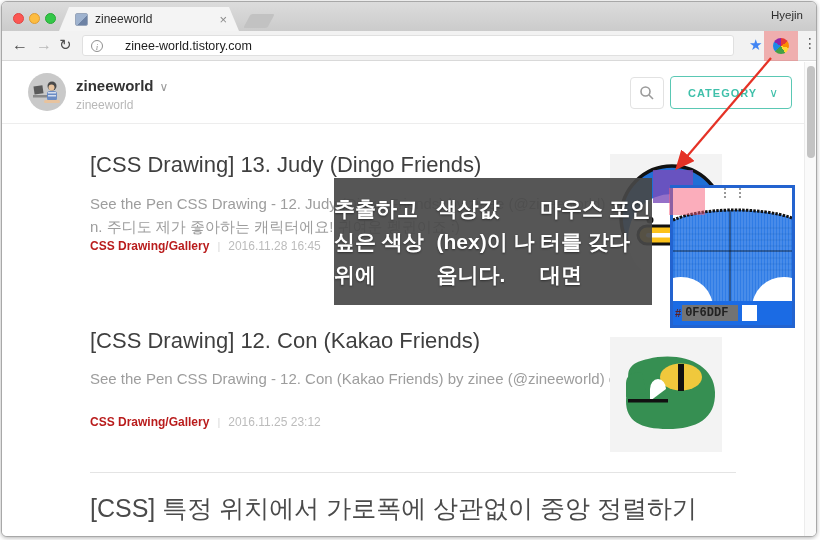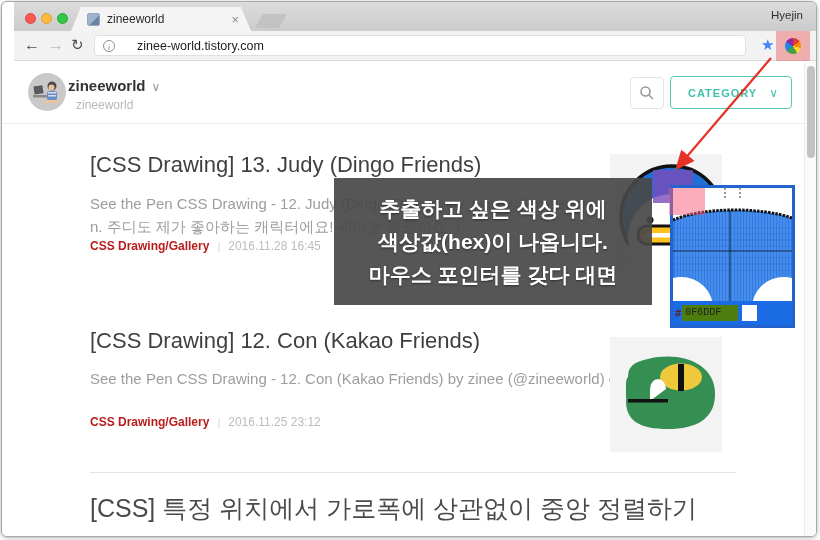--- a/index.html
+++ b/index.html
@@ -1,19 +1,19 @@
 <!DOCTYPE html>
 <html><head>
 <meta charset="utf-8">
 <style>
   * { margin:0; padding:0; box-sizing:border-box; }
   html,body { width:820px; height:540px; background:#fff; font-family:"Liberation Sans","DejaVu Sans",sans-serif; }
   .window { position:absolute; left:1px; top:1px; width:816px; height:536px;
     border:1px solid #a8a8a8; border-radius:6px; overflow:hidden; background:#fff;
-    box-shadow:0 1px 4px rgba(0,0,0,.3);padding-left:12px; }
+    box-shadow:0 1px 4px rgba(0,0,0,.3); }
 
   
   .tabbar { position:relative; height:29px; background:linear-gradient(#dcdcdc,#cbcbcb); }
   .tl { position:absolute; top:11px; width:11px; height:11px; border-radius:50%; }
   .tl.red { left:11px; background:#fc5753; border:1px solid #df4744; }
   .tl.yellow { left:27px; background:#fdbc40; border:1px solid #de9c34; }
   .tl.green { left:43px; background:#33c748; border:1px solid #27aa35; }
   .tab { position:absolute; left:57px; top:5px; width:180px; height:24px; background:#f4f4f4;
     clip-path:polygon(10px 0,170px 0,180px 24px,0 24px); display:flex; align-items:center; }
   .tab .favicon { width:13px; height:13px; margin-left:16px; border-radius:2px;
@@ -38,21 +38,21 @@
   .star-ic { position:absolute; left:747px; top:5px; font-size:15px; color:#4285f4; }
   .ext-highlight { position:absolute; left:762px; top:0; width:34px; height:30px; background:rgba(236,106,106,.5); }
   .wheel { position:absolute; left:771px; top:7px; width:16px; height:16px; border-radius:50%;
     background:conic-gradient(#e53935 0 55deg,#fb8c00 55deg 105deg,#fdd835 105deg 150deg,#43a047 150deg 230deg,#1e88e5 230deg 300deg,#8e24aa 300deg 360deg); }
   .menu-dots { position:absolute; left:801px; top:4px; font-size:14px; color:#555; letter-spacing:0; }
 
   
   .content { position:absolute; left:0; top:60px; width:816px; height:476px; background:#fff; overflow:hidden; }
 
   .avatar { position:absolute; left:26px; top:11px; width:38px; height:38px; border-radius:50%; background:#c9c9c9; overflow:hidden; }
-  .blog-name { position:absolute; left:66px; top:15px; font-size:15px; font-weight:bold; color:#333;text-align:center; }
+  .blog-name { position:absolute; left:74px; top:15px; font-size:15px; font-weight:bold; color:#333;text-align:center; }
   .blog-name .chev { font-weight:normal; color:#9a9a9a; font-size:12px; margin-left:6px; }
   .blog-sub { position:absolute; left:74px; top:36px; font-size:12px; color:#b8b8b8; }
   .search-btn { position:absolute; left:628px; top:15px; width:34px; height:32px; border:1px solid #e2e2e2;
     border-radius:4px; background:#fff; display:flex; align-items:center; justify-content:center; }
   .category-btn { position:absolute; left:668px; top:14px; width:122px; height:33px; border:1.5px solid #5ac8b4;
     border-radius:4px; background:#fff; display:flex; align-items:center; }
   .category-btn .cat-label { margin-left:17px; font-size:11px; font-weight:bold; letter-spacing:1px; color:#3fc0aa;text-align:right; }
   .category-btn .cat-chev { position:absolute; right:13px; color:#3fc0aa; font-size:12px; }
   .header-divider { position:absolute; left:0; top:61px; width:816px; height:1px; background:#ededed; }
 
@@ -64,30 +64,30 @@
   .post-meta .date { color:#bcbcbc; }
 
   .thumb { position:absolute; left:608px; width:112px; background:#f3f3f3; z-index:1; }
   #thumb1 { top:92px; height:116px; }
   #thumb2 { top:275px; height:115px; }
 
   .purple-square { position:absolute; left:651px; top:108px; width:40px; height:33px; background:rgba(122,76,186,.8); z-index:2; }
   .pink-square { position:absolute; left:667px; top:126px; width:36px; height:27px; background:rgba(248,92,119,.5); z-index:5; }
 
   .tooltip { position:absolute; left:332px; top:116px; width:318px; height:127px; background:rgba(72,72,72,.92);
-    z-index:3; display:flex; flex-direction:column; align-items:center; justify-content:center; }
+    z-index:3; display:flex; flex-direction:row; align-items:center; justify-content:center; }
   .tooltip div { color:#fff; font-size:21px; font-weight:bold; line-height:33px; text-shadow:0 1px 2px rgba(0,0,0,.45); }
 
   .magnifier { position:absolute; left:668px; top:123px; width:125px; height:143px; background:#fff;
     border:3px solid #2363cf; z-index:4; }
   .mag-bar { position:absolute; left:0; bottom:0; width:119px; height:24px; background:#1b6be4;
     display:flex; align-items:center; }
   .mag-hash { color:#5d1f1f; font-size:11px; font-weight:bold; margin-left:2px; }
-  .mag-hex { width:56px; height:16px; background:#4d7c0f; margin-left:1px; font-size:10px; color:#222;
-    line-height:16px; padding-left:3px; font-family:"Liberation Mono","DejaVu Sans Mono",monospace; }
+  .mag-hex { width:56px; height:16px; background:#737373; margin-left:1px; font-size:12px; color:#222;
+    line-height:16px; padding-left:3px; font-family:"Liberation Mono","DejaVu Sans Mono",monospace;font-weight:bold; }
   .mag-box2 { width:15px; height:16px; background:#fff; margin-left:4px; }
 
   .divider2 { position:absolute; left:88px; top:410px; width:646px; height:1px; background:#e4e4e4; }
   #post3-title { top:430px; font-size:25px; color:#4a4a4a; }
 
   .scroll-track { position:absolute; right:0; top:0; width:14px; height:476px; background:#fafafa; border-left:1px solid #ececec; }
   .scroll-thumb { position:absolute; right:3px; top:4px; width:8px; height:92px; border-radius:4px; background:#c3c3c3; }
 
   .arrow-layer { position:absolute; left:0; top:0; width:816px; height:536px; z-index:60; pointer-events:none; }
 </style>

